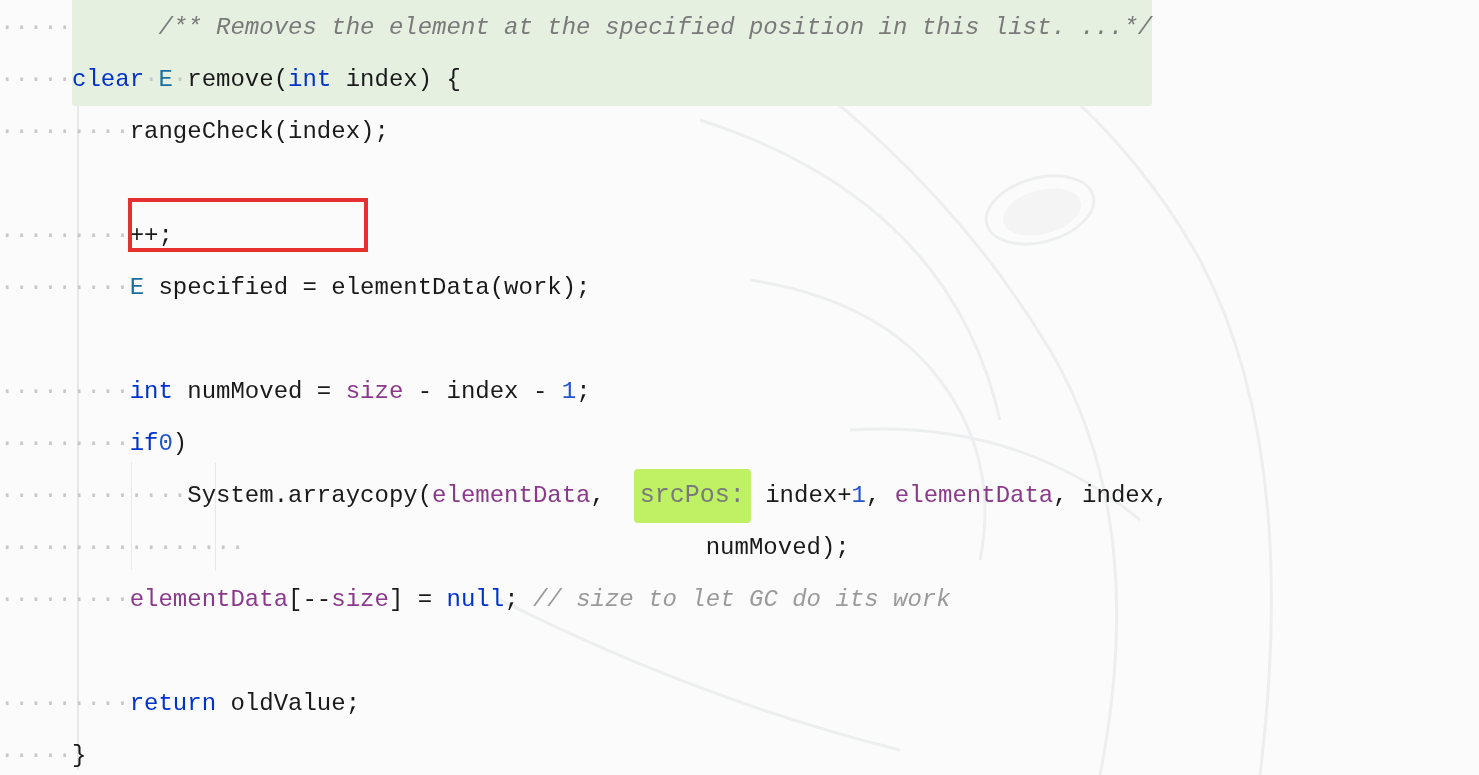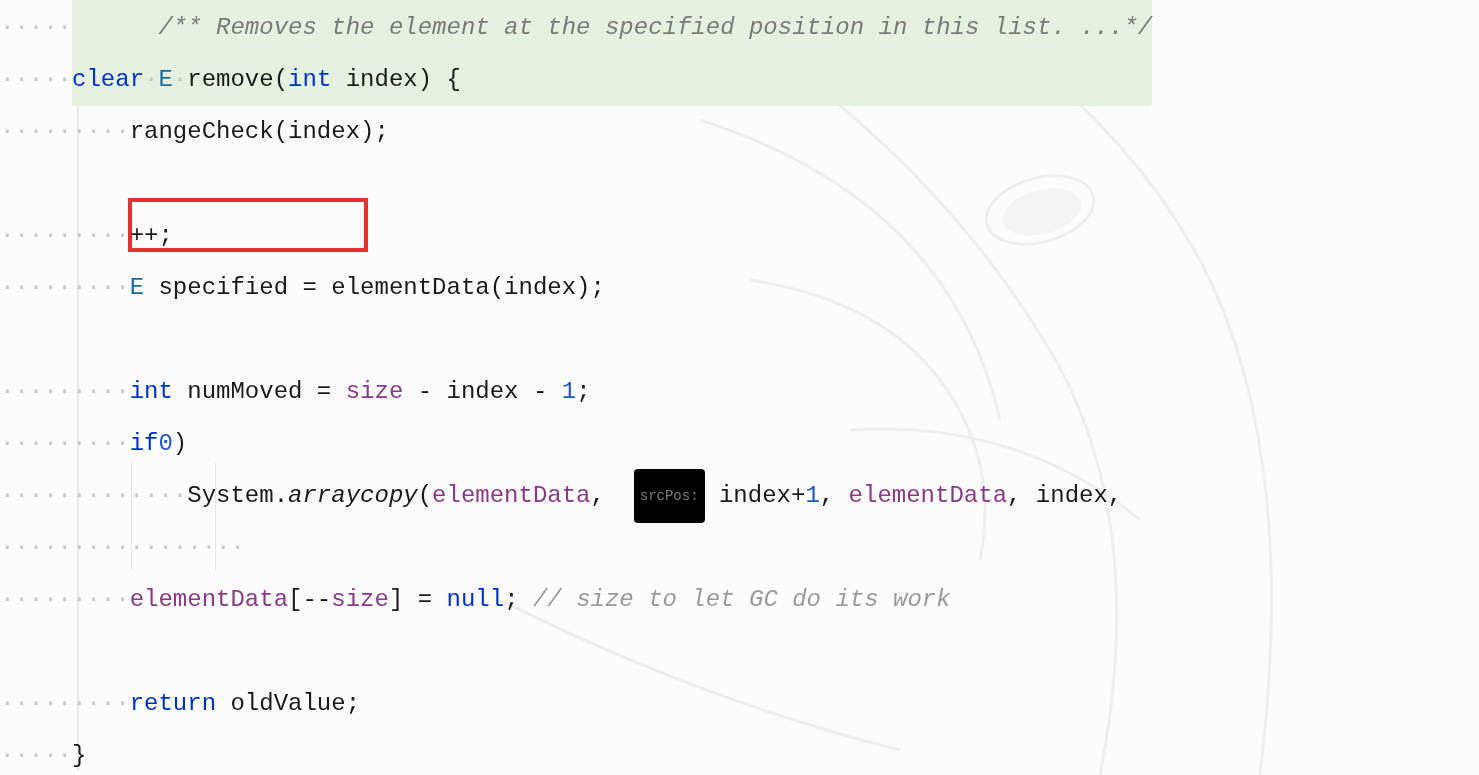--- a/index.html
+++ b/index.html
@@ -38,31 +38,31 @@
       background: #e6f0e0;
       border-radius: 3px;
     }
     .c-doc { color: #7a7a7a; font-style: italic; }
     .c-kw { color: #0033cc; }
     .c-type { color: #1a6e9e; }
     .c-method { color: #1a1a1a; font-weight: 500; }
     .c-paren { color: #1a1a1a; }
     .c-plain { color: #1a1a1a; }
     .c-field { color: #8b3a8b; }
-    .c-italic { font-style: italic; color: #1a1a1a; }
+    .c-italic { color: #1a1a1a; }
     .c-num { color: #2255cc; }
     .c-null { color: #0033cc; }
     .c-cmt { color: #9a9a9a; font-style: italic; }
     .c-hint {
-      background: #000000;
+      background: #bef264;
       color: #7a7a7a;
       border-radius: 4px;
       padding: 1px 6px;
       font-style: normal;
-      font-size: 14px;
+      font-size: 25px;
     }
     .highlight-box {
       position: absolute;
       border: 4px solid #e63030;
       z-index: 2;
       pointer-events: none;
     }
     .gutter-line {
       position: absolute;
       left: 77px;
@@ -118,21 +118,21 @@
 
   <div class="line"></div>
 
   <div class="line">
     <span class="dots">·········</span>
     <span class="c-plain">++;</span>
   </div>
 
   <div class="line">
     <span class="dots">·········</span>
-    <span class="c-type">E</span><span class="c-plain"> specified = </span><span class="c-plain">elementData(index);</span>
+    <span class="c-type">E</span><span class="c-plain"> specified = </span><span class="c-plain">elementData(work);</span>
   </div>
 
   <div class="line"></div>
 
   <div class="line">
     <span class="dots">·········</span>
     <span class="c-kw">int</span><span class="c-plain"> numMoved = </span><span class="c-field">size</span><span class="c-plain"> - </span><span class="c-plain">index</span><span class="c-plain"> - </span><span class="c-num">1</span><span class="c-plain">;</span>
   </div>
 
   <div class="line">
@@ -140,20 +140,21 @@
     <span class="c-kw">if</span><span class="c-num">0</span><span class="c-plain">)</span>
   </div>
 
   <div class="line">
     <span class="dots">·············</span>
     <span class="c-plain">System.</span><span class="c-italic">arraycopy</span><span class="c-plain">(</span><span class="c-field">elementData</span><span class="c-plain">,</span><span class="c-plain">  </span><span class="c-hint">srcPos:</span><span class="c-plain"> index+</span><span class="c-num">1</span><span class="c-plain">,</span><span class="c-plain"> </span><span class="c-field">elementData</span><span class="c-plain">,</span><span class="c-plain"> index,</span>
   </div>
 
   <div class="line">
     <span class="dots">·················</span>
+    <span class="c-plain">                                numMoved);</span>
   </div>
 
   <div class="line">
     <span class="dots">·········</span>
     <span class="c-field">elementData</span><span class="c-plain">[</span><span class="c-plain">--</span><span class="c-field">size</span><span class="c-plain">]</span><span class="c-plain"> = </span><span class="c-null">null</span><span class="c-plain">;</span><span class="c-plain"> </span><span class="c-cmt">// size to let GC do its work</span>
   </div>
 
   <div class="line"></div>
 
   <div class="line">

